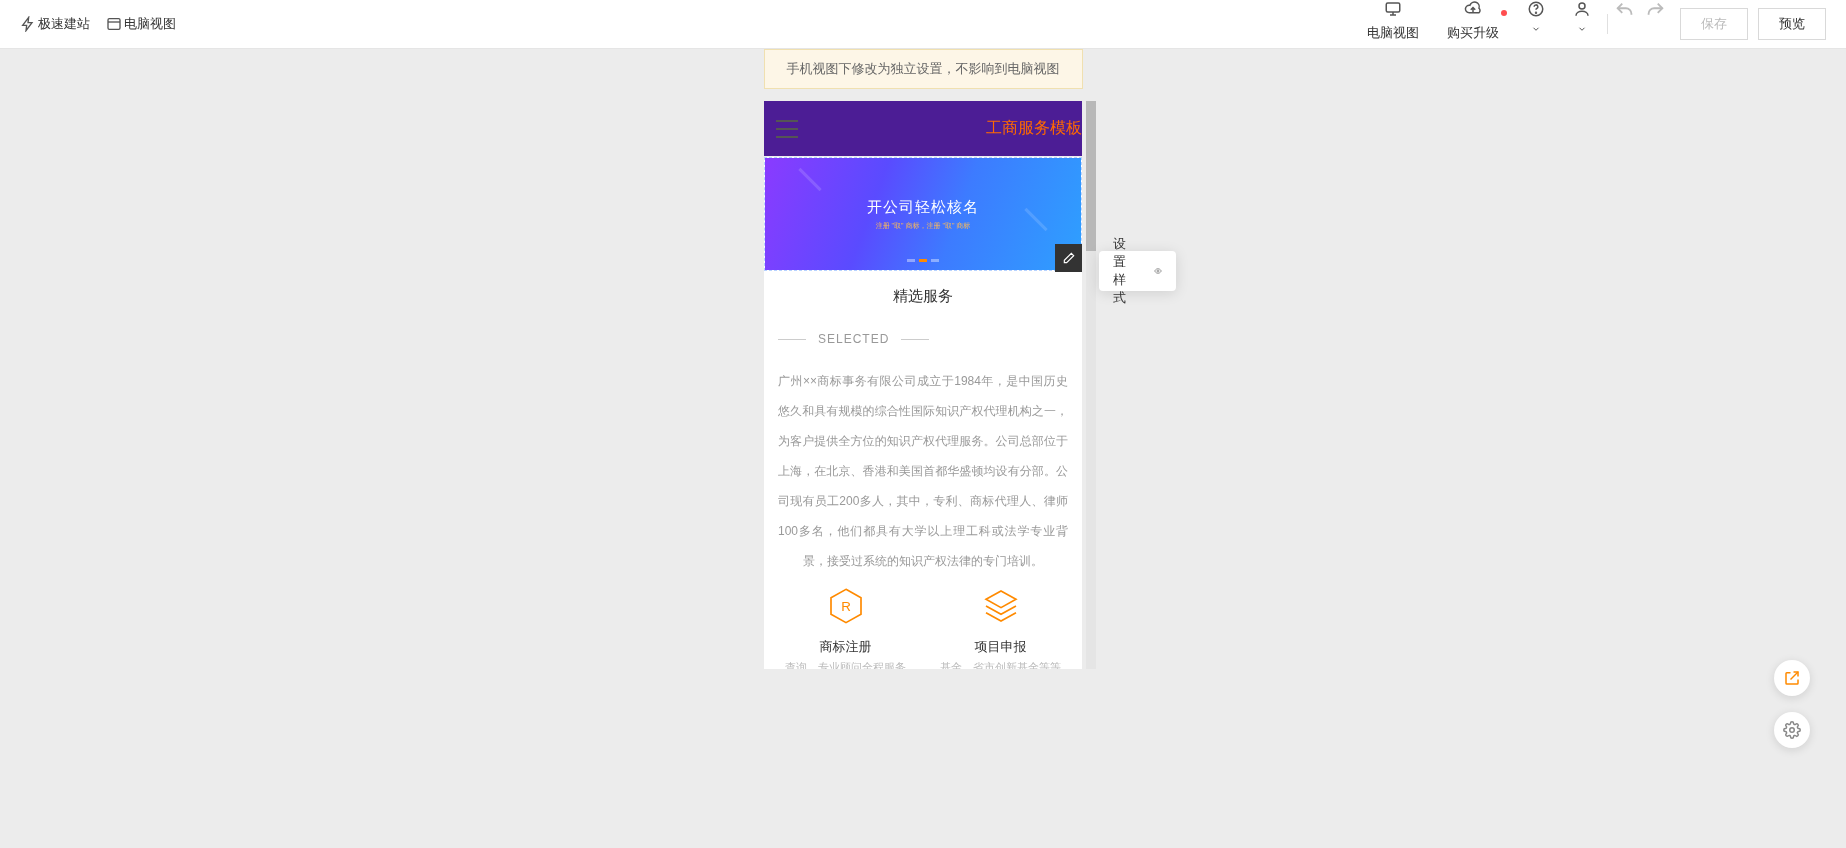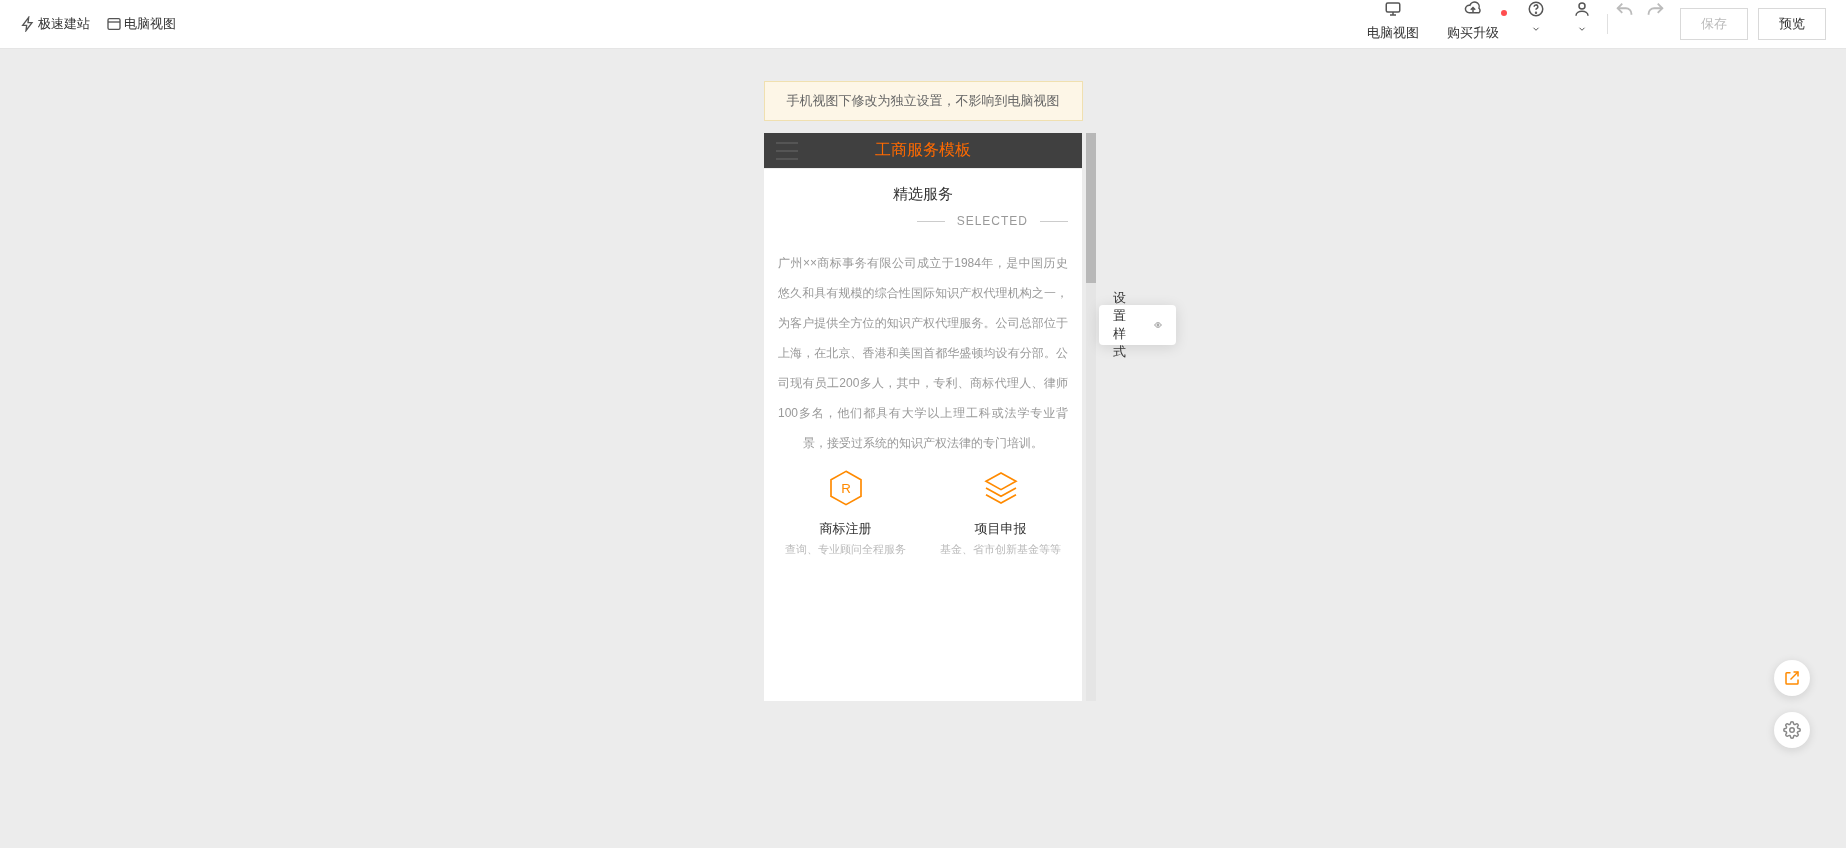--- a/index.html
+++ b/index.html
@@ -62,21 +62,20 @@
     position: relative;
     height: calc(100% - 49px);
     background: #ececec;
     display: flex;
     flex-direction: column;
     align-items: center;
     overflow: hidden;
   }
 
   .notice {
-    margin-top: 32px;
     background: #fdf6e7;
     border: 1px solid #f0e0b0;
     color: #666;
     font-size: 13px;
     padding: 10px 22px;
   }
 
   .phone-outer { position: relative; margin-top: 12px; }
   .phone-wrap {
     width: 318px;
@@ -90,22 +89,22 @@
     position: absolute; top: 0; right: -14px; width: 10px; height: 568px;
   }
   .phone-scrollbar-track { width: 10px; height: 100%; background: #e5e5e5; }
   .phone-scrollbar-thumb {
     position: absolute; top: 0; left: 0; width: 10px; height: 150px;
     background: #b8b8b8;
   }
 
   
   .phone-header {
-    height: 36px; display: flex; align-items: center; justify-content: center;
-    border-bottom: 1px solid #eee; background: #404040; position: relative;
+    height: 56px; display: flex; align-items: center; justify-content: flex-end;
+    border-bottom: 1px solid #eee; background: #4c1d95; position: relative;
   }
   .phone-menu-btn {
     position: absolute; left: 12px; top: 50%; transform: translateY(-50%);
     width: 22px; height: 18px; display: flex; flex-direction: column; justify-content: space-between;
     cursor: pointer;
   }
   .phone-menu-btn span { display: block; height: 2px; background: #555; width: 100%; }
   .phone-title { color: #ff6a00; font-size: 16px; font-weight: 500; }
 
   
@@ -137,32 +136,31 @@
   .edit-handle svg { width: 14px; height: 14px; color: #fff; }
 
   
   .popover {
     position: absolute; left: 335px; top: 150px;
     background: #fff; border-radius: 4px;
     box-shadow: 0 2px 14px rgba(0,0,0,0.12);
     display: flex; align-items: center;
     padding: 0 14px; height: 40px; gap: 18px;
     z-index: 20;
-    margin-top: 22px;
   }
   .popover-text { font-size: 13px; color: #333; cursor: pointer; }
   .popover-icon { width: 18px; height: 18px; color: #666; cursor: pointer; }
 
   
   .section { padding: 16px 14px 0 14px; text-align: center; }
   .sec-title { font-size: 15px; color: #333; }
   .sec-sub {
-    display: flex; align-items: center; justify-content: flex-end;
+    display: flex; align-items: center; justify-content: flex-start;
     gap: 12px; color: #999; font-size: 12px; letter-spacing: 1px;
-    margin-top: 10px;
+    margin-top: 26px;
   }
   .sec-sub::before, .sec-sub::after {
     content: ""; width: 28px; height: 1px; background: #ccc;
   }
   .sec-desc {
     margin-top: 20px; font-size: 12px; color: #999; line-height: 2.5;
     text-align: justify; text-align-last: center;
   }
 
   .services {
@@ -271,20 +269,36 @@
 
       <div class="phone-header">
         <div class="phone-menu-btn">
           <span></span>
             <span></span>
             <span></span>
         </div>
         <div class="phone-title">工商服务模板</div>
       </div>
 
+      <div class="banner-zone">
+        <div class="banner">
+          <div class="banner-txt">开公司轻松核名</div>
+          <div class="banner-sub">注册 "取" 商标，注册 "取" 商标</div>
+          <div class="banner-dots">
+            <span></span>
+              <span class="active"></span>
+              <span></span>
+          </div>
+        </div>
+        <div class="edit-handle">
+          <svg viewBox="0 0 24 24" fill="none" stroke="currentColor" stroke-width="2">
+              <path d="M4 20h4L20 8l-4-4L4 16v4z"></path>
+            </svg>
+        </div>
+      </div>
 
       <div class="section">
         <div class="sec-title">精选服务</div>
         <div class="sec-sub">
           <span>SELECTED</span>
         </div>
         <div class="sec-desc">广州××商标事务有限公司成立于1984年，是中国历史悠久和具有规模的综合性国际知识产权代理机构之一，为客户提供全方位的知识产权代理服务。公司总部位于上海，在北京、香港和美国首都华盛顿均设有分部。公司现有员工200多人，其中，专利、商标代理人、律师100多名，他们都具有大学以上理工科或法学专业背景，接受过系统的知识产权法律的专门培训。</div>
       </div>
 
       <div class="services">

